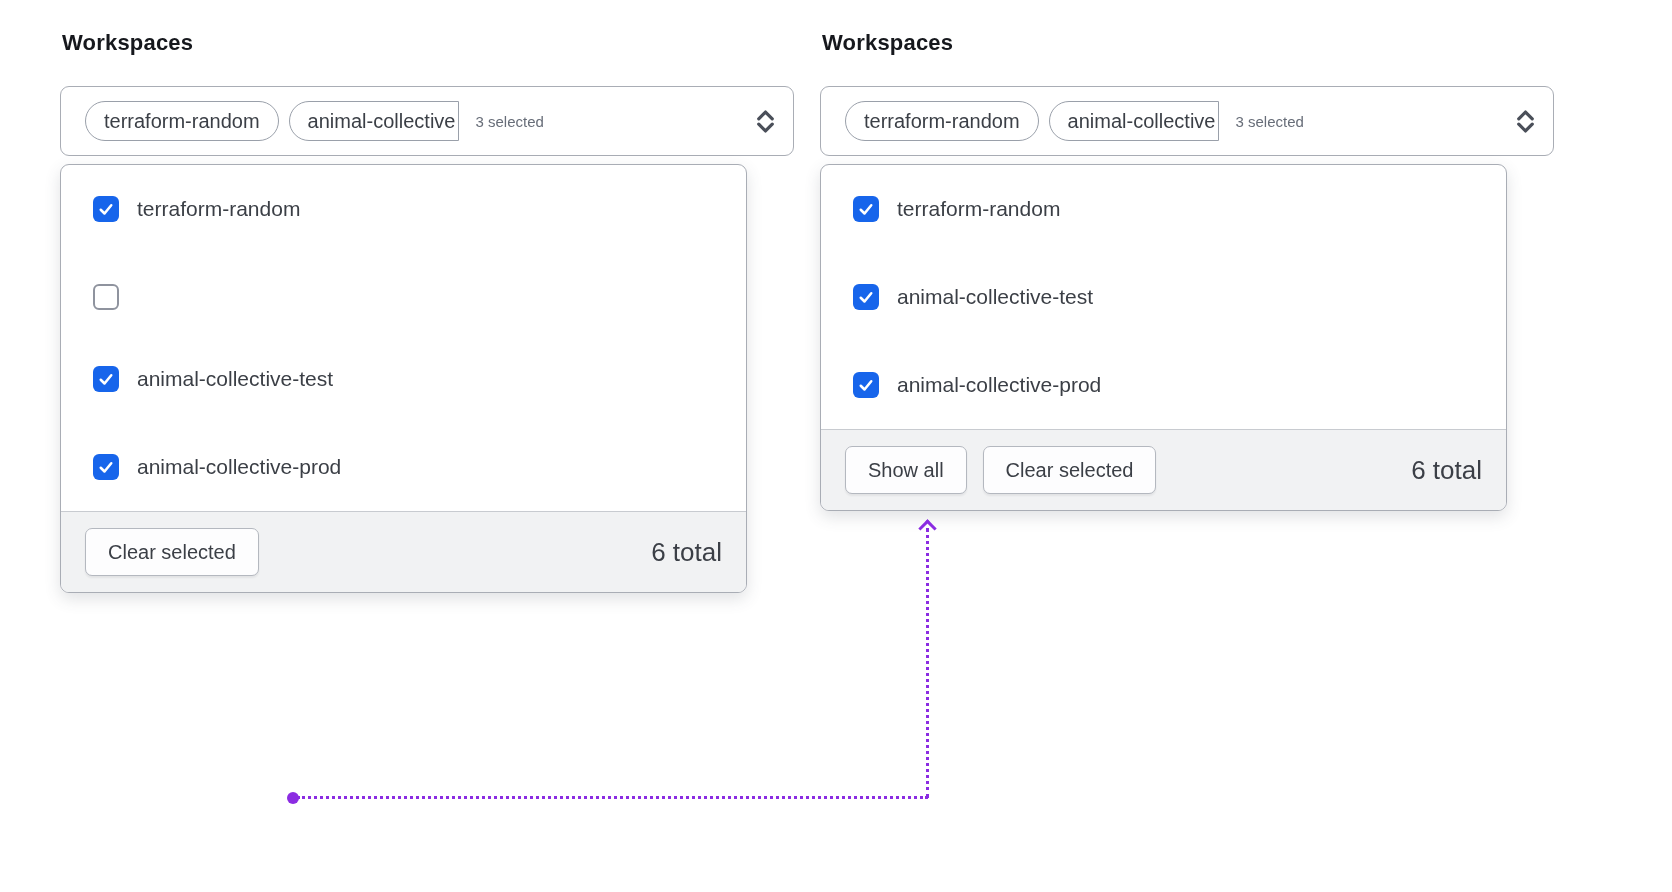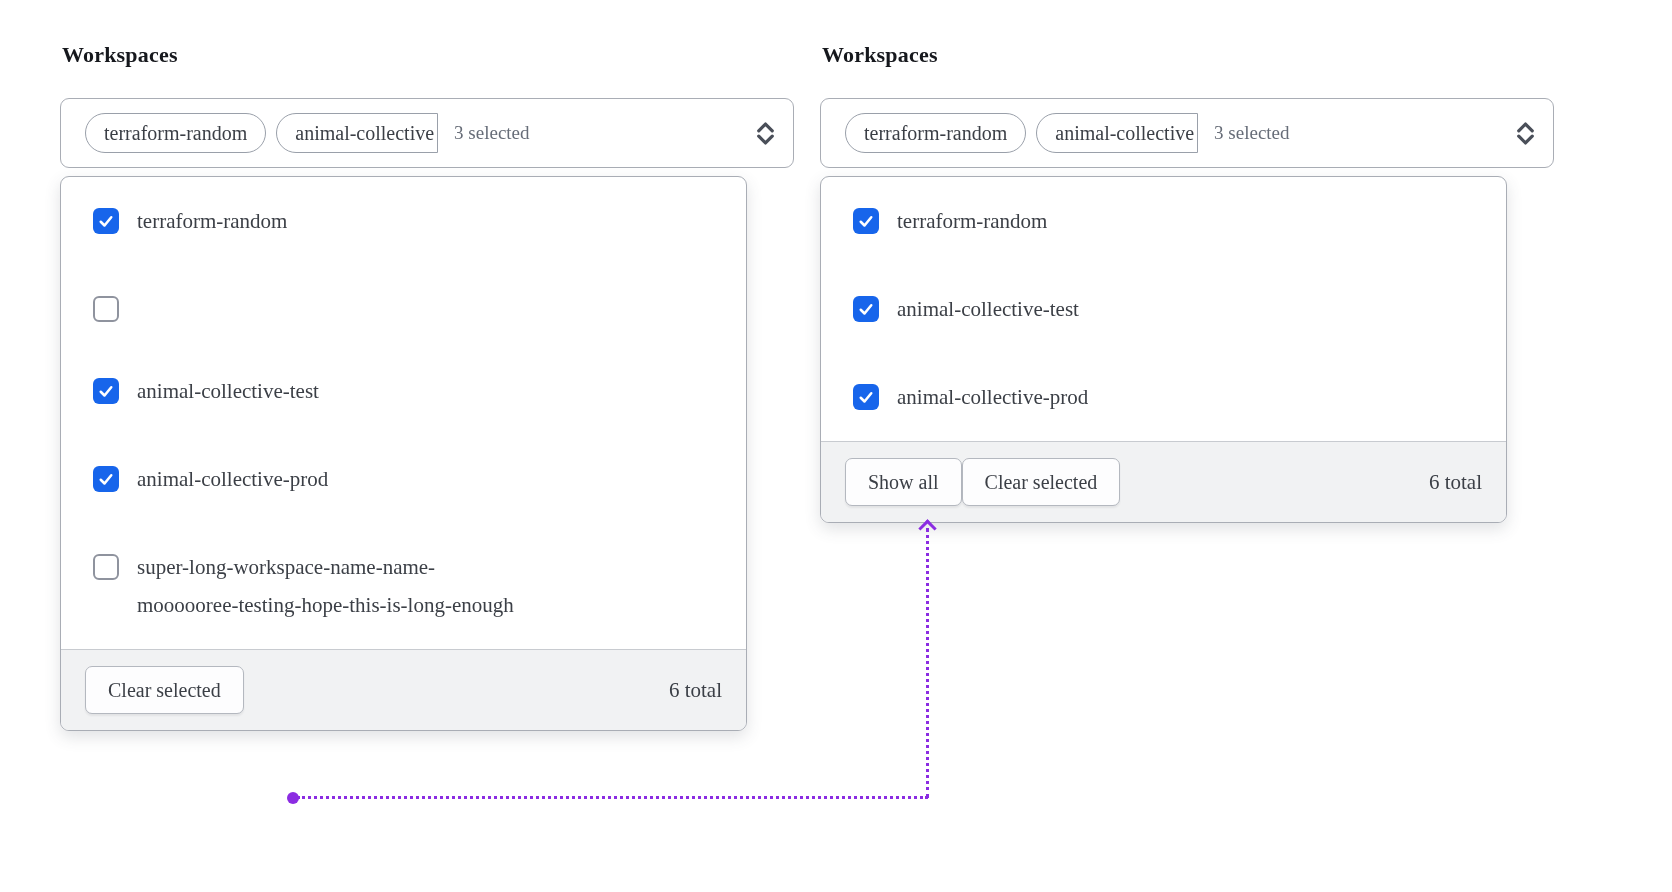--- a/index.html
+++ b/index.html
@@ -7,42 +7,42 @@
     --annotation-purple:#8b2ce2;
   }
   *{box-sizing:border-box;}
   html,body{margin:0;padding:0;}
   body{
     width:1672px;height:892px;position:relative;overflow:hidden;
     background:#ffffff;
     font-family:"Liberation Sans","DejaVu Sans",sans-serif;
     color:#3b3f46;
   }
-  .panel{position:absolute;top:40px;width:734px;font-family:Liberation Serif, serif;}
+  .panel{position:absolute;top:28px;width:734px;}
   .panel.left{left:60px;}
   .panel.right{left:820px;}
   .panel-title{
     font-size:22px;font-weight:700;color:#16181d;line-height:30px;letter-spacing:.2px;margin-left:2px;
   }
   
   .trigger{
     margin-top:28px;height:70px;width:734px;
     border:1px solid #a9adb5;border-radius:9px;background:#fff;
     display:flex;align-items:center;padding:0 16px 0 24px;gap:10px;
   }
   .tag{
     display:inline-block;white-space:nowrap;
     font-size:20px;color:#3b3f46;line-height:24px;
     padding:7px 18px;border:1px solid #9aa0aa;border-radius:100px;background:#fff;
   }
   .tag.clipped{
     border-radius:100px 0 0 100px;
     padding-right:3px;
   }
-  .trigger-summary{margin-left:6px;font-size:19px;color:#676d78;white-space:nowrap;}
+  .trigger-summary{margin-left:6px;font-size:15px;color:#676d78;white-space:nowrap;}
   .trigger-spacer{flex:1;}
   .chevrons{display:flex;flex:none;}
   
   .card{
     margin-top:8px;width:687px;background:#fff;
     border:1px solid #a9adb5;border-radius:9px;overflow:hidden;
     box-shadow:0 6px 16px rgba(70,74,84,.16);
   }
   ul.options{list-style:none;margin:0;padding:0;}
   li.option{display:flex;align-items:flex-start;padding:25px 24px 25px 32px;}
@@ -50,28 +50,28 @@
     width:26px;height:26px;border-radius:6px;flex:none;
     margin:6px 18px 0 0;display:flex;align-items:center;justify-content:center;
   }
   .checkbox.checked{background:var(--accent-blue);}
   .checkbox.unchecked{background:#fff;border:2px solid #8f939e;}
   .option-label{font-size:21px;line-height:38px;color:#3b3f46;}
   .option-label .line{display:block;white-space:nowrap;}
   
   .card-footer{
     background:#f1f2f3;border-top:1px solid #c8cbd0;
-    display:flex;align-items:center;padding:16px 24px;
+    display:flex;align-items:center;gap:16px;padding:16px 24px;
   }
   .card-footer button{
     font-family:inherit;font-size:20px;color:#3b3f46;line-height:28px;
     background:#fdfdfe;border:1px solid #b4b8bf;border-radius:7px;
     padding:9px 22px;box-shadow:0 2px 2px rgba(40,44,52,.07);cursor:pointer;white-space:nowrap;
   }
-  .footer-total{margin-left:auto;font-size:21px;color:#3b3f46;}
+  .footer-total{margin-left:auto;font-size:26px;color:#3b3f46;}
   
   .annotation{position:absolute;inset:0;pointer-events:none;z-index:10;}
   .ann-dot{
     position:absolute;left:287px;top:792px;width:12px;height:12px;border-radius:50%;
     background:var(--annotation-purple);
   }
   .ann-line-h{
     position:absolute;left:297px;top:796px;width:631px;height:0;
     border-top:3px dotted var(--annotation-purple);
   }
@@ -129,29 +129,20 @@
         <span class="option-label">animal-collective-test</span>
       </li>
       <li class="option">
         <span class="checkbox checked">
           <svg viewBox="0 0 24 24" width="18" height="18">
               <polyline points="5,13 10,18 19,7" fill="none" stroke="#fff" stroke-width="3.4" stroke-linecap="round" stroke-linejoin="round"></polyline>
             </svg>
         </span>
         <span class="option-label">animal-collective-prod</span>
       </li>
-      <li class="option">
-        <span class="checkbox unchecked">
-          
-        </span>
-        <span class="option-label">
-            <span class="line">super-long-workspace-name-name-</span>
-            <span class="line">moooooree-testing-hope-this-is-long-enough</span>
-          </span>
-      </li>
     </ul>
     <div class="card-footer">
       <button>Clear selected</button>
       <span class="footer-total">6 total</span>
     </div>
   </div>
 </div>
 
 <div class="panel right">
   <div class="panel-title">Workspaces</div>

